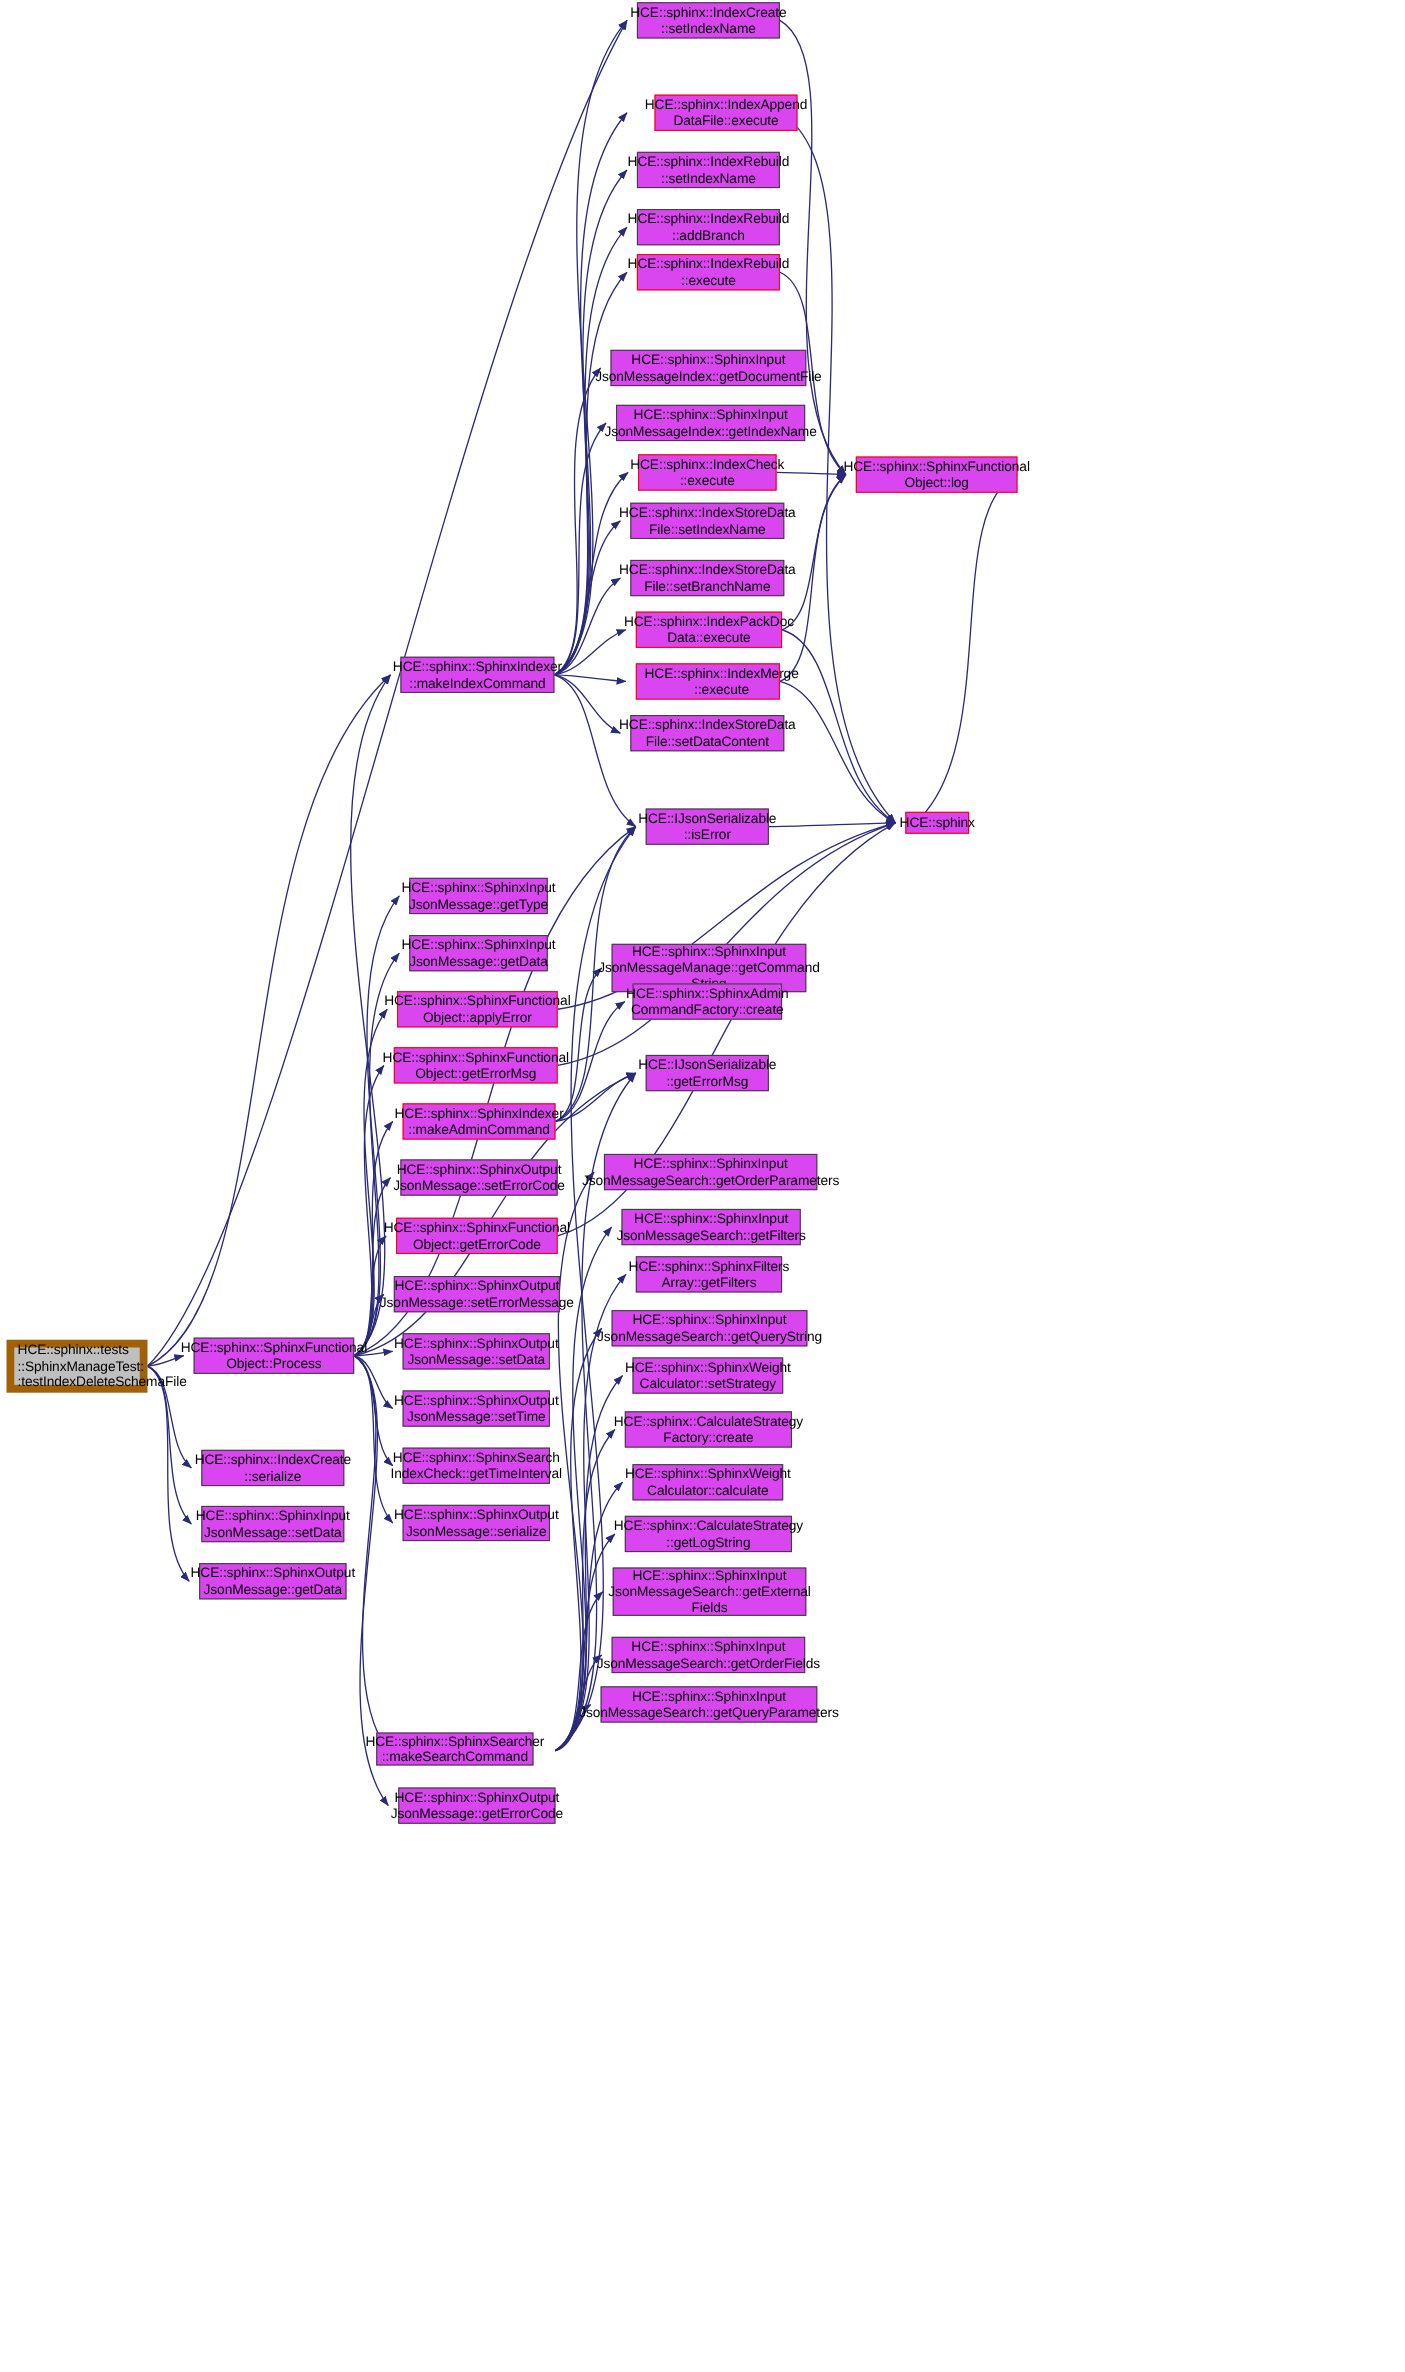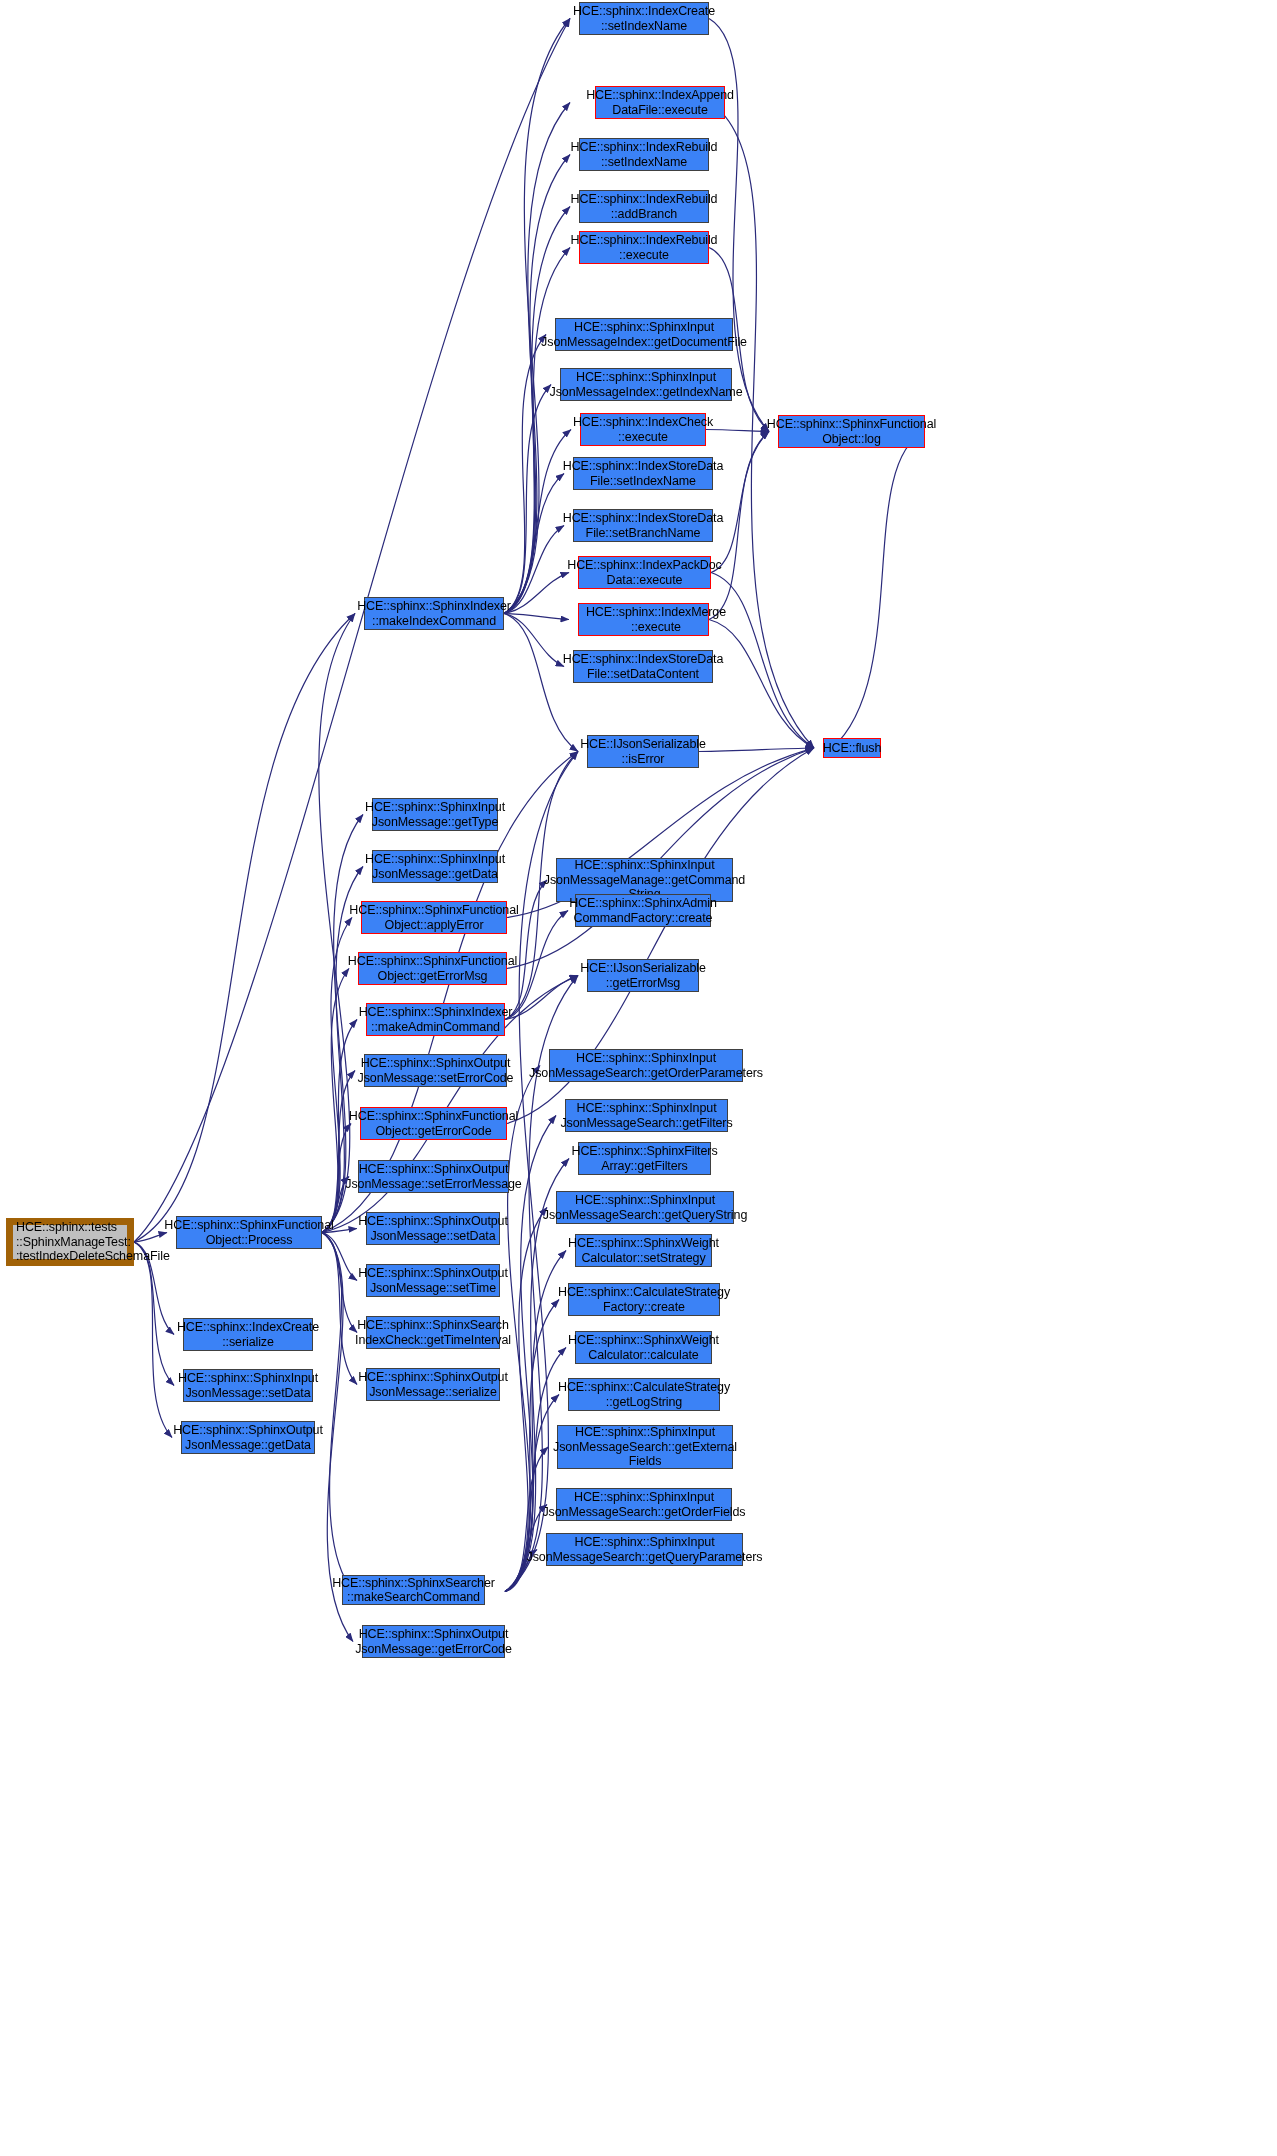--- a/index.html
+++ b/index.html
@@ -1,19 +1,19 @@
 <!DOCTYPE html>
 <html><head>
 <meta charset="utf-8">
 <style>
   html,body{margin:0;padding:0;background:#ffffff;}
   #canvas{position:relative;width:1277px;height:2156px;background:#ffffff;
           font-family:"Liberation Sans","DejaVu Sans",sans-serif;overflow:hidden;}
   #edges{position:absolute;left:0;top:0;width:1277px;height:2156px;}
-  .node{position:absolute;box-sizing:border-box;background:#3b82f6;
+  .node{position:absolute;box-sizing:border-box;background:#d946ef;
         border:1px solid #404040;display:flex;align-items:center;justify-content:center;
         text-align:center;font-size:12.5px;line-height:14.5px;color:#000000;
         letter-spacing:-0.1px;padding:1px 3px;white-space:pre-line;}
   .node.red{border:1px solid #ff0000;}
   .node.root{background:#bfbfbf;border:7px solid #a16207;text-align:left;
              justify-content:flex-start;}
 </style>
 </head>
 <body>
 
@@ -189,15 +189,15 @@
 ::getLogString</div>
       <div class="node" style="left: 557px; top: 1425px; width: 176px; height: 44px;">HCE::sphinx::SphinxInput
 JsonMessageSearch::getExternal
 Fields</div>
       <div class="node" style="left: 556px; top: 1488px; width: 176px; height: 33px;">HCE::sphinx::SphinxInput
 JsonMessageSearch::getOrderFields</div>
       <div class="node" style="left: 546px; top: 1533px; width: 197px; height: 33px;">HCE::sphinx::SphinxInput
 JsonMessageSearch::getQueryParameters</div>
       <div class="node red" style="left: 778px; top: 415px; width: 147px; height: 33px;">HCE::sphinx::SphinxFunctional
 Object::log</div>
-      <div class="node red" style="left: 823px; top: 738px; width: 58px; height: 20px;">HCE::flush</div>
+      <div class="node red" style="left: 823px; top: 738px; width: 58px; height: 20px;">HCE::sphinx</div>
     </div>
 </div>
 
 </body></html>

